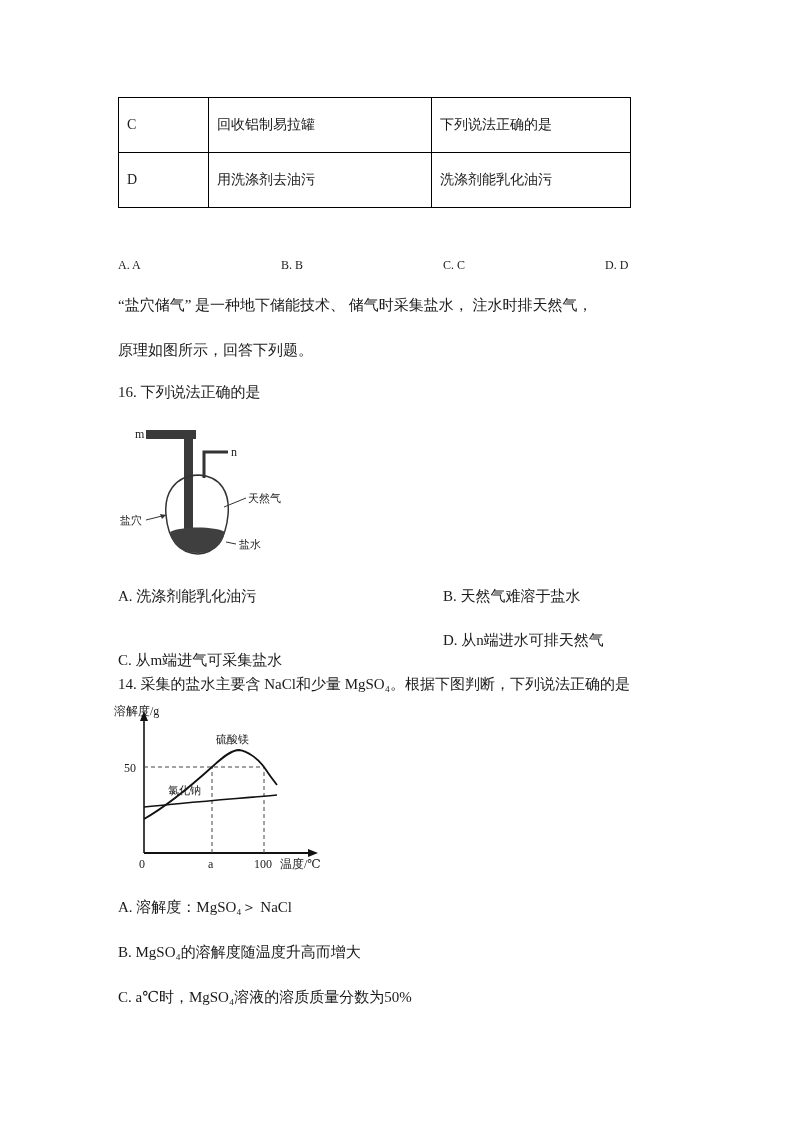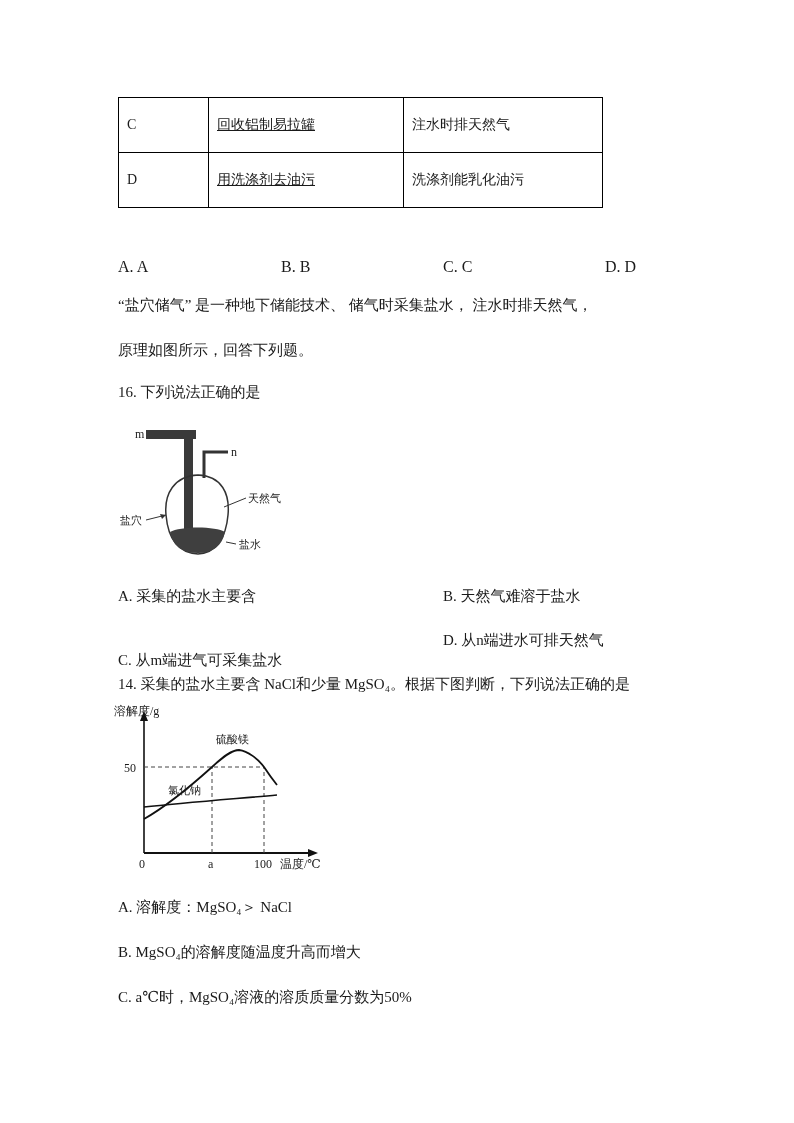--- a/index.html
+++ b/index.html
@@ -11,57 +11,57 @@
   .page {
     position: relative;
     width: 794px;
     height: 1123px;
     margin: 0 auto;
     background: #ffffff;
     overflow: hidden;
   }
   .abs { position: absolute; white-space: nowrap; }
   .txt15 { font-size: 15px; }
-  .txt14 { font-size: 16px; }
+  .txt14 { font-size: 12px; }
 
   table.choice-table {
     position: absolute;
     left: 118px;
     top: 97px;
     border-collapse: collapse;
     table-layout: fixed;
   }
   table.choice-table td {
     border: 1px solid #000;
     height: 55px;
     padding: 4px 8px;
     font-size: 14px;
     vertical-align: middle;
     overflow: hidden;
   }
   .col1 { width: 90px; }
-  .col2 { width: 195px; text-decoration: underline; }
+  .col2 { width: 223px; }
   .col3 { width: 199px; }
 
   svg text {
     font-family: "Liberation Serif", "DejaVu Serif", serif;
     fill: #1a1a1a;
   }
 </style>
 </head>
 <body>
 
 <div class="page">
 
   <table class="choice-table">
     <tbody>
       <tr>
         <td class="col1">C</td>
         <td class="col2">回收铝制易拉罐</td>
-        <td class="col3">注水时排天然气</td>
+        <td class="col3">下列说法正确的是</td>
       </tr>
       <tr>
         <td class="col1">D</td>
         <td class="col2">用洗涤剂去油污</td>
         <td class="col3">洗涤剂能乳化油污</td>
       </tr>
     </tbody>
   </table>
 
   <span class="abs txt14" style="left:118px; top:258px;">A. A</span>
@@ -90,21 +90,21 @@
     <polygon points="48,95 42,94 44,99" fill="#333"></polygon>
     <line x1="118" y1="124" x2="108" y2="122" stroke="#333" stroke-width="1"></line>
 
     <text x="17" y="18" font-size="12">m</text>
     <text x="113" y="36" font-size="12">n</text>
     <text x="130" y="82" font-size="11">天然气</text>
     <text x="2" y="104" font-size="11">盐穴</text>
     <text x="121" y="128" font-size="11">盐水</text>
   </svg>
 
-  <span class="abs txt15" style="left:118px; top:587px;">A. 采集的盐水主要含</span>
+  <span class="abs txt15" style="left:118px; top:587px;">A. 洗涤剂能乳化油污</span>
   <span class="abs txt15" style="left:443px; top:587px;">B. 天然气难溶于盐水</span>
   <span class="abs txt15" style="left:118px; top:631px;margin-top:20px;">C. 从m端进气可采集盐水</span>
   <span class="abs txt15" style="left:443px; top:631px;">D. 从n端进水可排天然气</span>
 
   <div class="abs txt15" style="left:118px; top:675px;">14. 采集的盐水主要含 NaCl和少量 MgSO₄。根据下图判断，下列说法正确的是</div>
 
   <svg class="abs" style="left:112px; top:703px;" width="215" height="180" viewBox="0 0 215 180">
 
     <line x1="32" y1="16" x2="32" y2="150" stroke="#111" stroke-width="1.6"></line>
     <line x1="32" y1="150" x2="200" y2="150" stroke="#111" stroke-width="2"></line>

